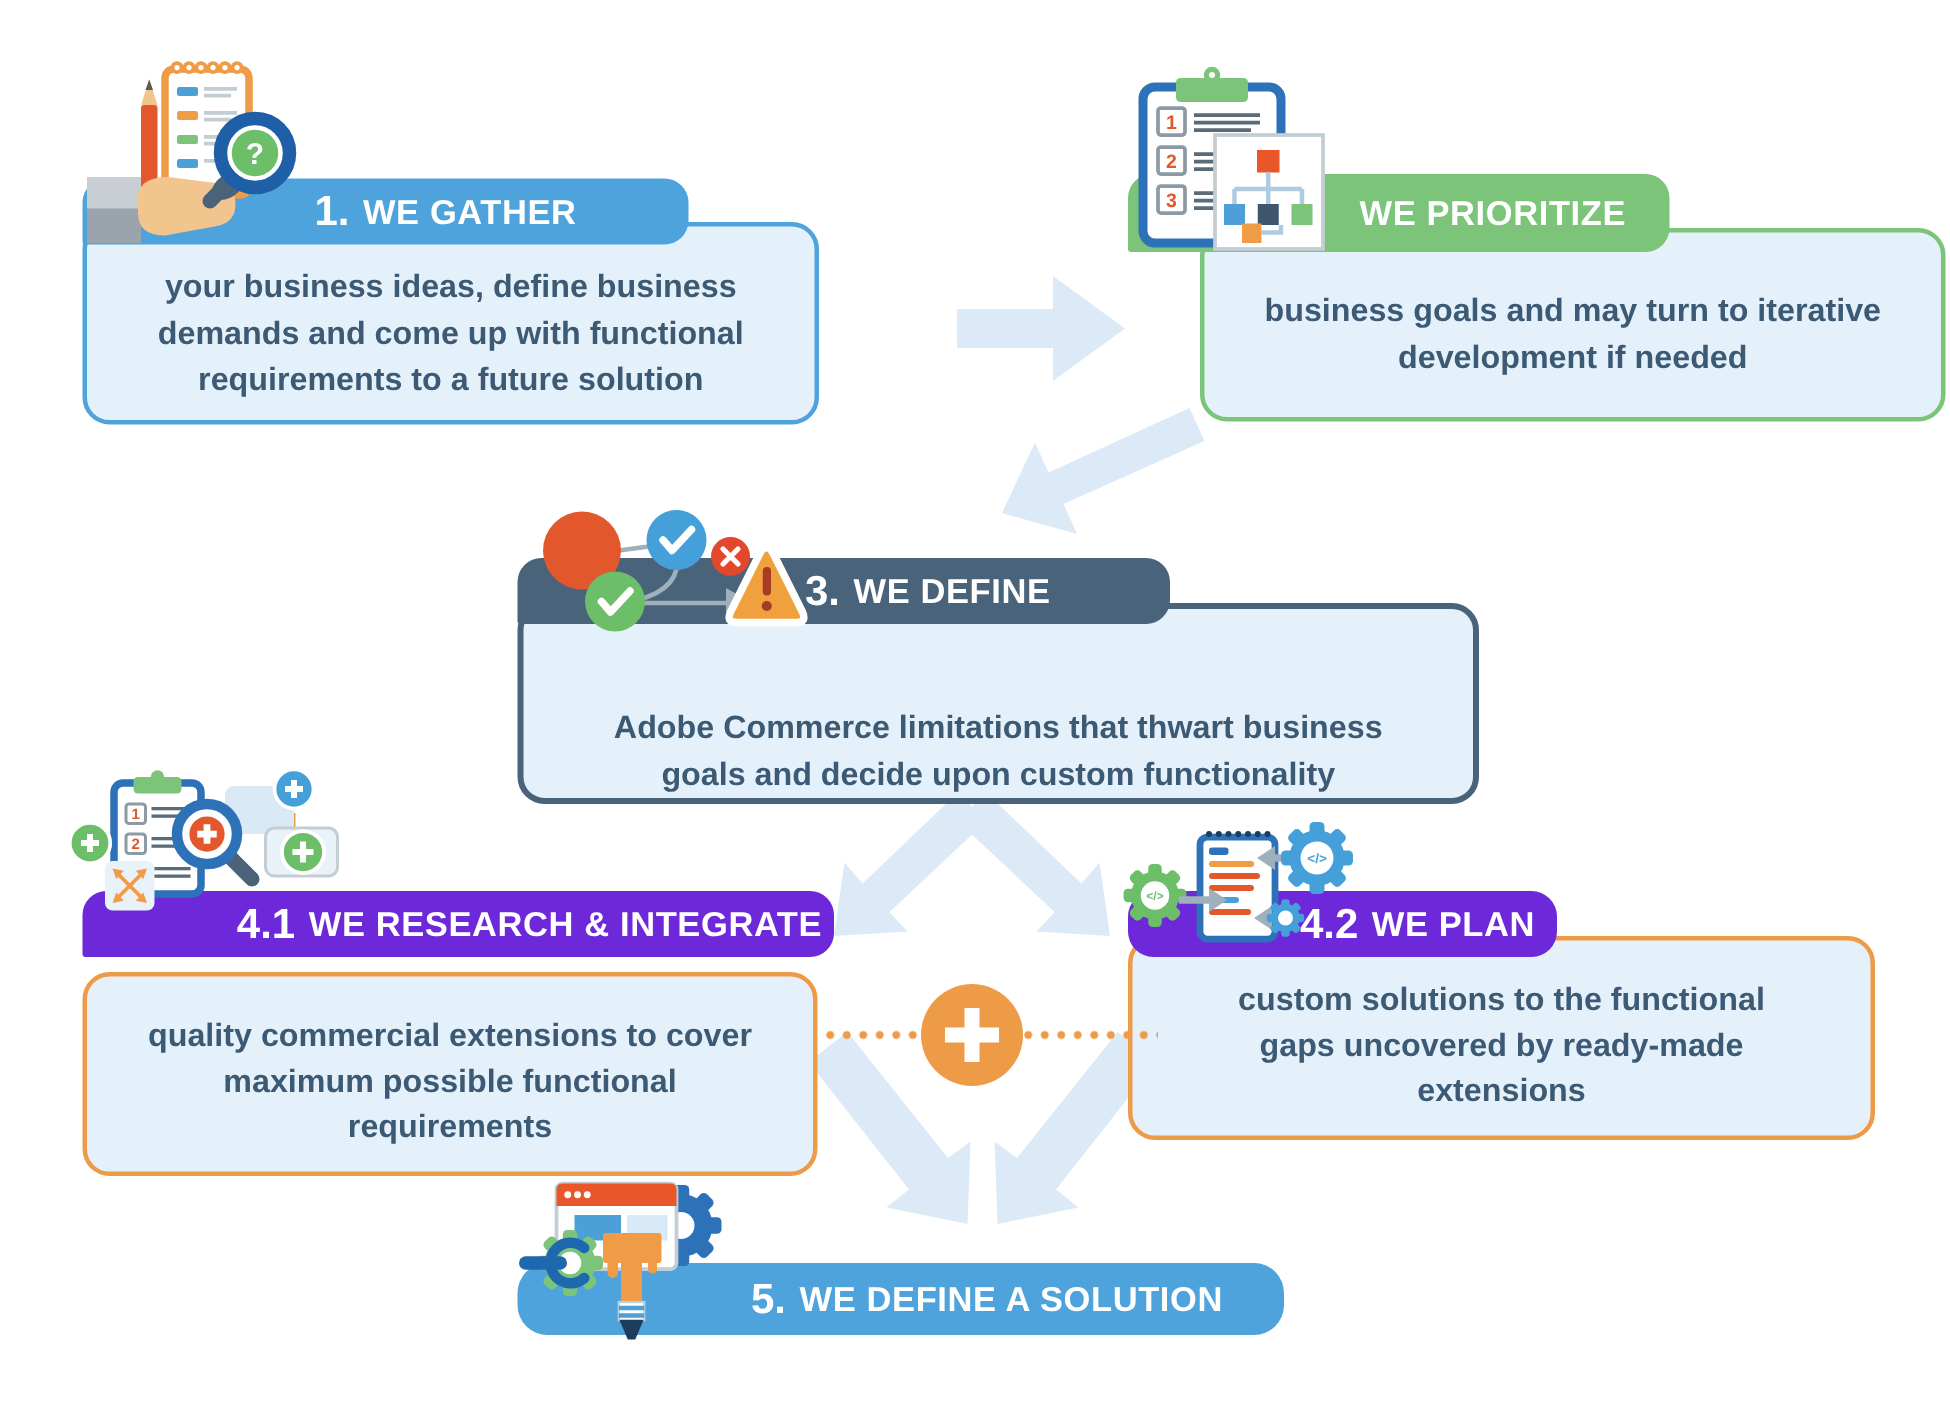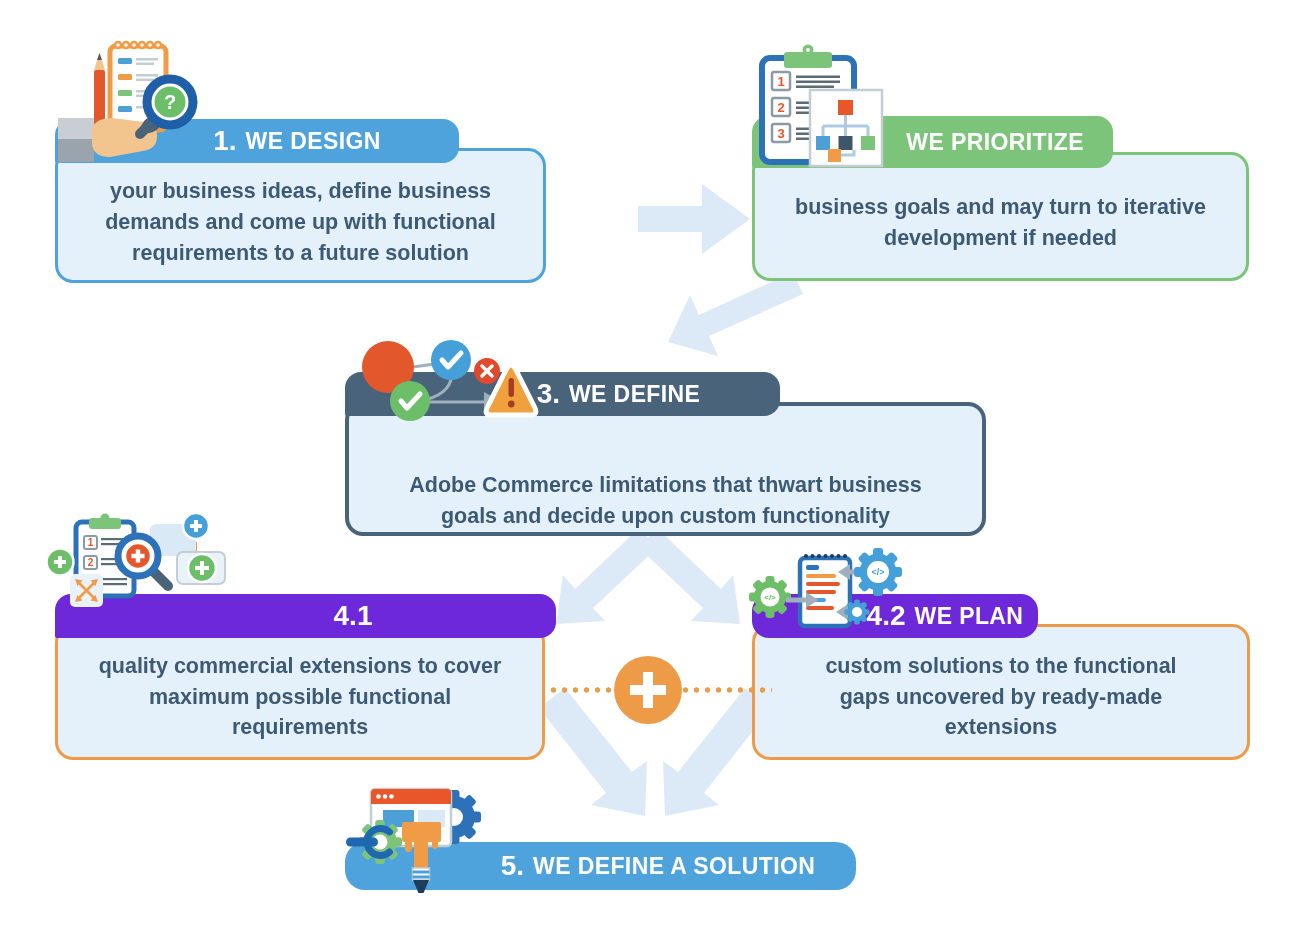--- a/index.html
+++ b/index.html
@@ -8,21 +8,21 @@
   .canvas *{box-sizing:border-box;}
   svg{overflow:visible;}
   svg text{font-family:"Liberation Sans",sans-serif;}
 
   .arrows{position:absolute;left:0;top:0;z-index:1;}
 
   .body{position:absolute;z-index:2;background:#E4F0FA;border-radius:18px;
         display:flex;align-items:center;justify-content:center;text-align:center;
         color:#3D5A75;font-weight:bold;font-size:21.5px;line-height:1.44;}
   .b-blue  {border:3.5px solid #4EA3DC;}
-  .b-green {border:3.5px solid #7CC479;}
+  .b-green {border:3.5px solid #7CC479;margin-left:48px;}
   .b-slate {border:4px   solid #49637A;align-items:flex-end;}
   .b-orange{border:3.5px solid #EE9B47;}
 
   .header{position:absolute;z-index:3;display:flex;align-items:center;justify-content:center;
           gap:9px;color:#fff;border-radius:16px 16px 16px 2px;}
   .h-blue  {background:#4EA3DC;}
   .h-green {background:#7CC479;gap:46px;}
   .h-slate {background:#49637A;}
   .h-orange{background:#6d28d9;}
   .num{font-size:28px;font-weight:bold;}
@@ -37,21 +37,21 @@
   
   #box2-header{left:752px;top:116px;width:361px;height:52px;padding-left:56px;}
   #box2-body  {left:752px;top:152px;width:497px;height:129px;padding:12px 35px 0 35px;}
   #icon-prioritize{left:758px;top:46px;}
   
   #box3-header{left:345px;top:372px;width:435px;height:44px;padding-left:112px;}
   #box3-body  {left:345px;top:402px;width:641px;height:134px;padding:16px 60px 0 60px;}
   #icon-define{left:350px;top:340px;}
   
   #box41-header{left:55px;top:594px;width:501px;height:44px;padding-left:95px;}
-  #box41-body  {left:55px;top:624px;width:490px;height:136px;padding:10px 30px 0 30px;}
+  #box41-body  {left:55px;top:648px;width:490px;height:136px;padding:10px 30px 0 30px;}
   #icon-research{left:46px;top:516px;}
   
   #box42-header{left:752px;top:594px;width:286px;height:44px;padding-left:100px;border-radius:17px;}
   #box42-body  {left:752px;top:624px;width:498px;height:136px;padding:10px 35px 0 35px;}
   #icon-plan{left:750px;top:546px;}
   
   #box5-header{left:345px;top:842px;width:511px;height:48px;padding-left:115px;border-radius:20px;}
   #icon-design{left:350px;top:776px;}
 
   
@@ -76,21 +76,21 @@
     <polygon fill="#DCEAF7" points="657,528 721,589 733,575 740,624 691,621 703,608 639,548"></polygon>
     <polygon fill="#DCEAF7" points="539,708 606,793 591,805 645,816 647,761 632,772 565,688"></polygon>
     <polygon fill="#DCEAF7" points="771,708 704,793 719,805 665,816 663,761 678,772 745,688"></polygon>
   </svg>
 
   <div class="body b-blue" id="box1-body">
     <p style="margin:0;max-width:525px;">your business ideas, define business demands and come up with functional requirements to a future solution</p>
   </div>
   <div class="header h-blue" id="box1-header">
     <span class="num">1.</span>
-    <span class="lbl">WE DESIGN</span>
+    <span class="lbl">WE GATHER</span>
   </div>
   <svg class="icon" id="icon-gather" width="165" height="125" viewBox="0 0 165 125">
     <g>
       <polygon points="36,30 47,30 41.5,13" fill="#F2C58F"></polygon>
       <polygon points="39,20 44,20 41.5,13" fill="#5A5A5A"></polygon>
       <rect x="36" y="30" width="11" height="78" rx="2" fill="#E2572B"></rect>
     </g>
     <g>
       <rect x="52" y="6" width="56" height="84" rx="6" fill="#fff" stroke="#F09B46" stroke-width="5"></rect>
       <g stroke="#F09B46" stroke-width="2.5" fill="#fff">
@@ -197,20 +197,21 @@
       <rect x="158.5" y="38" width="5.5" height="19" rx="2.7" fill="#A63B26"></rect>
       <circle cx="161.2" cy="64" r="3.4" fill="#A63B26"></circle>
     </g>
   </svg>
 
   <div class="body b-orange" id="box41-body">
     <p style="margin:0;max-width:432px;">quality commercial extensions to cover maximum possible functional requirements</p>
   </div>
   <div class="header h-orange" id="box41-header">
     <span class="num">4.1</span>
+    <span class="lbl">WE RESEARCH &amp; INTEGRATE</span>
   </div>
   <svg class="icon" id="icon-research" width="185" height="126" viewBox="0 0 185 126">
     <path d="M 104 30 H 96 V 44 M 150 26 V 36" stroke="#F09B46" stroke-width="2" fill="none"></path>
     <rect x="104" y="8" width="46" height="32" rx="6" fill="#D9E9F5"></rect>
     <rect x="131" y="36" width="48" height="32" rx="6" fill="#EAF2F9" stroke="#C3CDD4" stroke-width="2"></rect>
     <g>
       <circle cx="150" cy="10" r="13" fill="#459FD9" stroke="#fff" stroke-width="2.5"></circle>
       <path d="M 144 10 H 156 M 150 4 V 16" stroke="#fff" stroke-width="4"></path>
     </g>
     <g>

